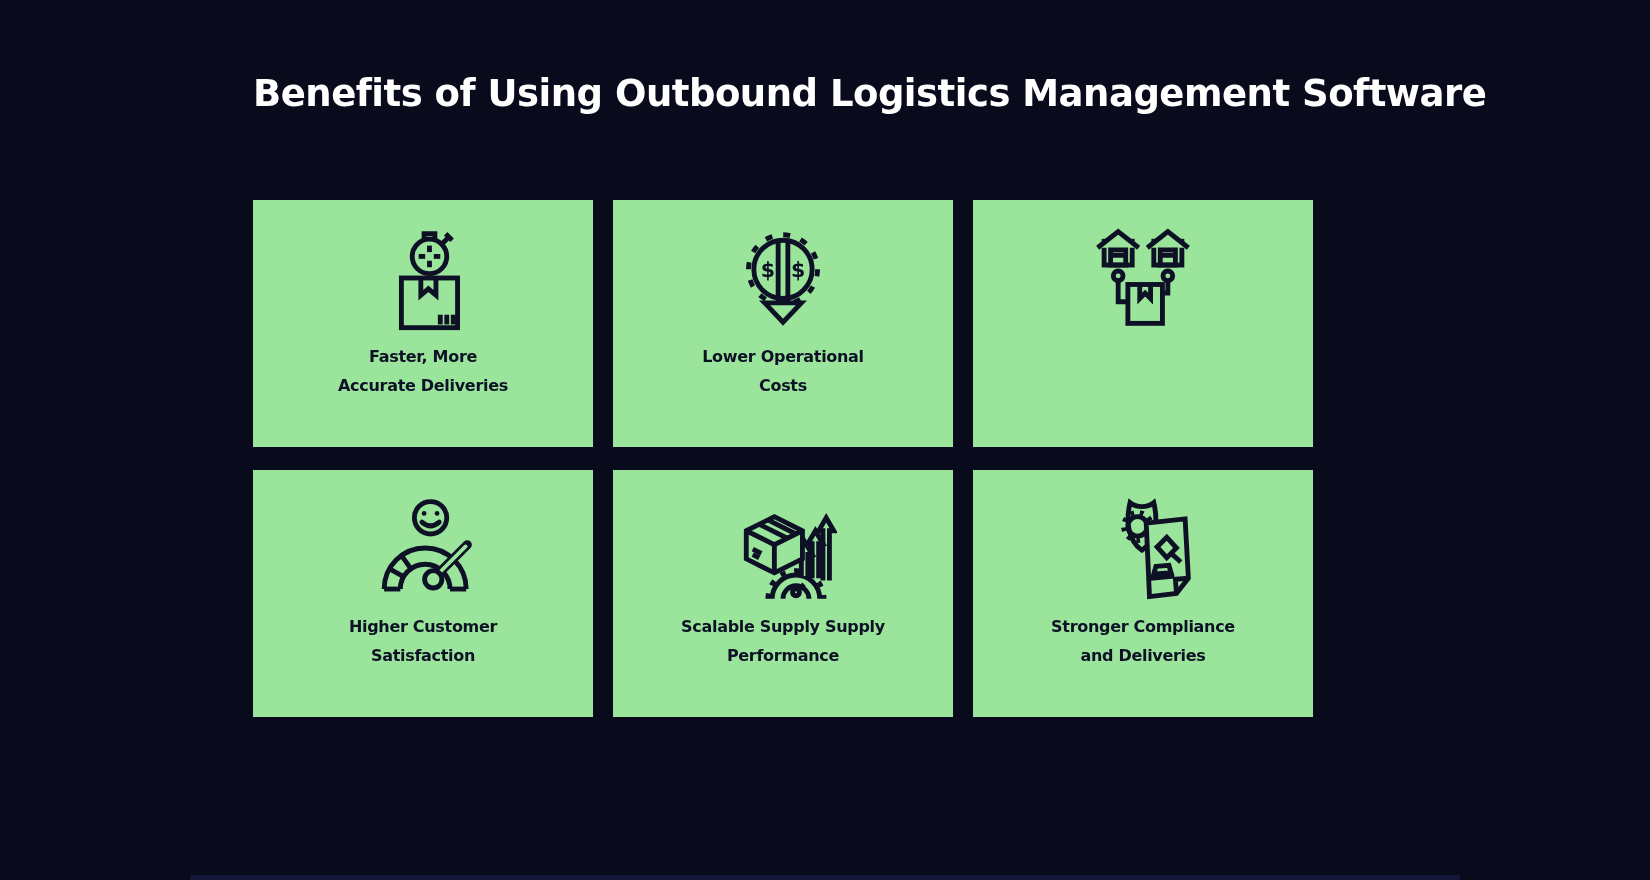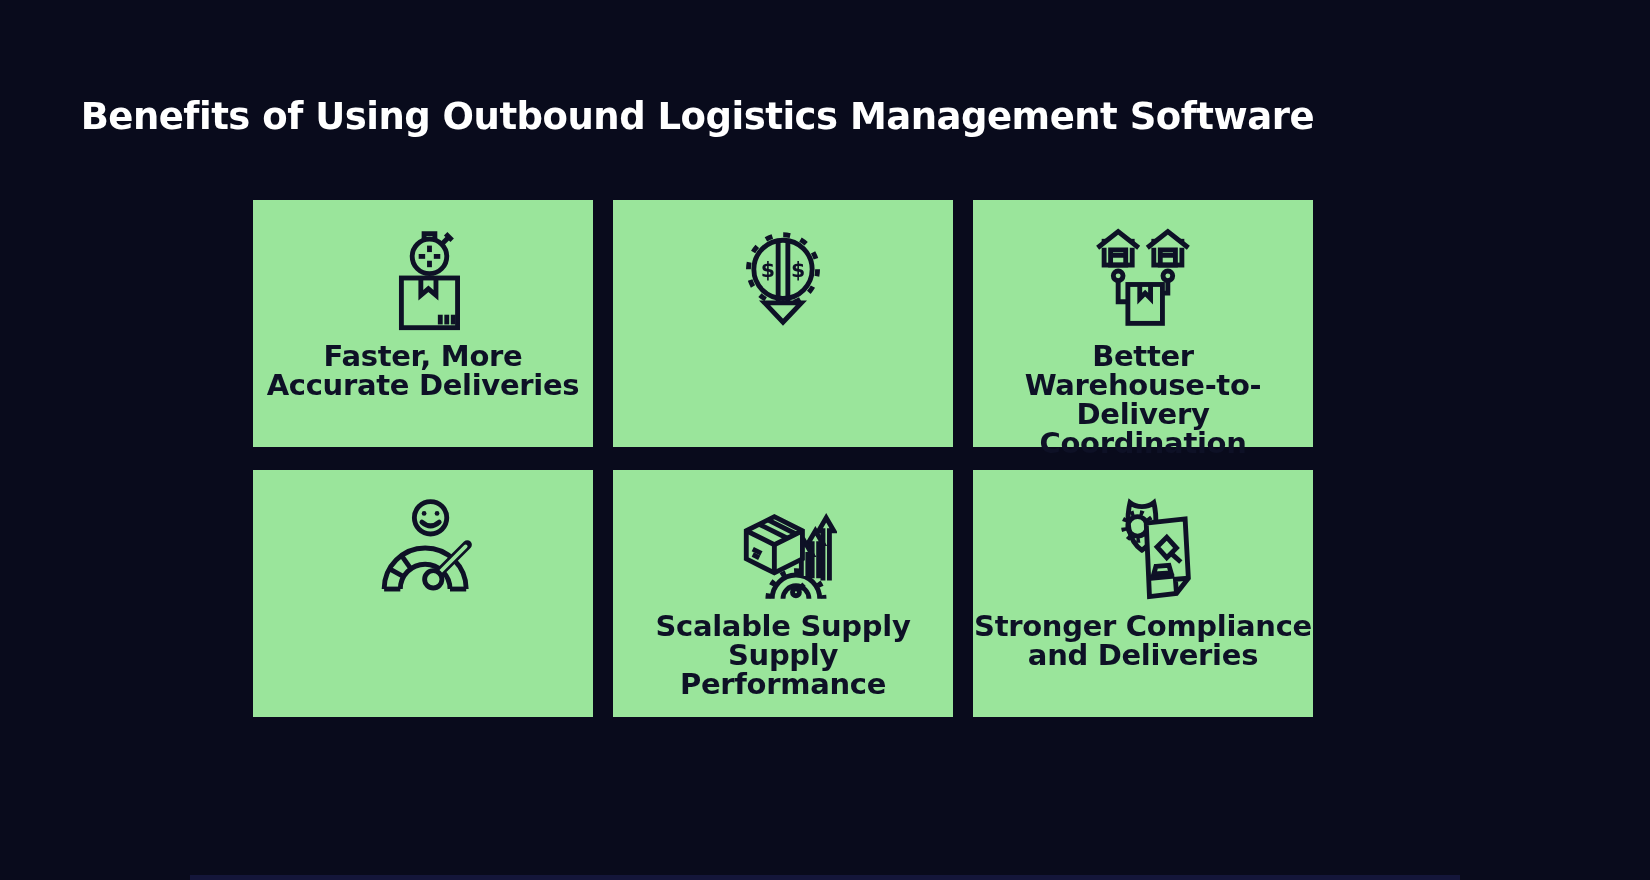--- a/index.html
+++ b/index.html
@@ -4,21 +4,21 @@
 <style>
   html, body { margin: 0; padding: 0; }
   body {
     width: 1650px; height: 880px;
     background: #090b1c;
     font-family: "DejaVu Sans", "Liberation Sans", sans-serif;
     overflow: hidden; position: relative;
   }
   .title-wrap {
     position: absolute; left: 253px; top: 72px; width: 1061px;
-    display: flex; justify-content: flex-end; margin-top: 23px;
+    display: flex; justify-content: flex-start;
   }
   .title {
     color: #ffffff; font-size: 37px; font-weight: 800;
     letter-spacing: -0.5px; white-space: nowrap;
   }
   .grid {
     position: absolute; left: 253px; top: 200px;
     display: grid;
     grid-template-columns: repeat(3, 340px);
     grid-template-rows: repeat(2, 247px);
@@ -26,21 +26,21 @@
   }
   .card {
     background: #9ae59b;
     display: flex; flex-direction: column; align-items: center;
     box-sizing: border-box; padding-top: 24px;
   }
   .icon-box { width: 108px; height: 108px; flex: none; }
   .icon-box svg { display: block; width: 108px; height: 108px; }
   .card-label {
     margin-top: 10px;
-    color: #0e1126; font-size: 29px; font-weight: 700;
+    color: #0e1126; font-size: 16px; font-weight: 700;
     line-height: 29px; letter-spacing: -0.3px;
     text-align: center; white-space: pre-line;
   }
   .stroked { fill: none; stroke: #0e1126; stroke-width: 4.5; stroke-miterlimit: 10; }
   .fillmask { fill: #9ae59b; stroke: #0e1126; stroke-width: 4.5; stroke-miterlimit: 10; }
   .soliddark { fill: #0e1126; stroke: none; }
   .bottom-line {
     position: absolute; left: 190px; bottom: 0; width: 1270px; height: 5px;
     background: #14163a;
   }
@@ -81,20 +81,22 @@
       <svg viewBox="0 0 100 100">
         <circle class="stroked" cx="50" cy="42" r="32" stroke-width="9" stroke-dasharray="6.5 10.25"></circle>
         <circle class="stroked" cx="50" cy="42" r="27"></circle>
         <line class="stroked" x1="45.5" y1="16" x2="45.5" y2="73"></line>
         <line class="stroked" x1="54.5" y1="16" x2="54.5" y2="73"></line>
         <text x="36" y="49" text-anchor="middle" font-size="19" font-weight="bold" font-family="DejaVu Sans, sans-serif" fill="#0e1126">$</text>
         <text x="64" y="49" text-anchor="middle" font-size="19" font-weight="bold" font-family="DejaVu Sans, sans-serif" fill="#0e1126">$</text>
         <path class="fillmask" d="M33,73 L67,73 L50,91 Z"></path>
       </svg>
     </div>
+    <div class="card-label">Lower Operational
+Costs</div>
   </div>
 
   <div class="card">
     <div class="icon-box">
       <svg viewBox="0 0 100 100">
         <rect class="stroked" x="14" y="16" width="26" height="22"></rect>
         <polyline class="fillmask" points="8,22 27,7 46,22"></polyline>
         <rect class="stroked" x="20" y="24" width="14" height="14"></rect>
         <line class="stroked" x1="20" y1="29" x2="34" y2="29"></line>
         <rect class="stroked" x="60" y="16" width="26" height="22"></rect>
@@ -102,43 +104,42 @@
         <rect class="stroked" x="66" y="24" width="14" height="14"></rect>
         <line class="stroked" x1="66" y1="29" x2="80" y2="29"></line>
         <polyline class="stroked" points="27,52 27,72 36,72"></polyline>
         <polyline class="stroked" points="73,52 73,64 68,64"></polyline>
         <circle class="fillmask" cx="27" cy="48" r="4.5"></circle>
         <circle class="fillmask" cx="73" cy="48" r="4.5"></circle>
         <rect class="fillmask" x="36" y="56" width="32" height="36"></rect>
         <polyline class="stroked" points="47,56 47,69 52,64 57,69 57,56"></polyline>
       </svg>
     </div>
-    <div class="card-label">Better
-Warehouse-to-Delivery
-Coordination</div>
   </div>
 
   <div class="card">
     <div class="icon-box">
       <svg viewBox="0 0 100 100">
         <circle class="stroked" cx="57" cy="22" r="15"></circle>
         <circle class="soliddark" cx="51" cy="18" r="2.2"></circle>
         <circle class="soliddark" cx="63" cy="18" r="2.2"></circle>
         <path class="stroked" d="M49,26 Q57,33 65,26" stroke-linecap="round"></path>
         <path class="stroked" d="M14,88 A38,38 0 0 1 90,88"></path>
         <path class="stroked" d="M29,88 A23,23 0 0 1 75,88"></path>
         <line class="stroked" x1="14" y1="88" x2="29" y2="88"></line>
         <line class="stroked" x1="75" y1="88" x2="90" y2="88"></line>
         <line class="stroked" x1="30.5" y1="57.5" x2="39" y2="69.5"></line>
         <line class="stroked" x1="19.5" y1="69.5" x2="32" y2="76.5"></line>
         <line x1="65" y1="73" x2="91" y2="47" stroke="#0e1126" stroke-width="8.5" stroke-linecap="round"></line>
         <line x1="66.5" y1="71.5" x2="89.5" y2="48.5" stroke="#9ae59b" stroke-width="3.5" stroke-linecap="round"></line>
         <circle class="fillmask" cx="59.5" cy="79" r="8"></circle>
       </svg>
     </div>
+    <div class="card-label">Higher Customer
+Satisfaction</div>
   </div>
 
   <div class="card">
     <div class="icon-box">
       <svg viewBox="0 0 100 100">
         <path class="stroked" d="M36,97 A26,26 0 0 1 88,97" stroke-width="8" stroke-dasharray="5 8"></path>
         <path class="stroked" d="M40,97 A22,22 0 0 1 84,97"></path>
         <path class="stroked" d="M50,97 A12,12 0 0 1 74,97"></path>
         <circle class="stroked" cx="62" cy="91" r="3.2" stroke-width="3.5"></circle>
         <line class="stroked" x1="64" y1="89" x2="69.5" y2="83.5" stroke-width="3.5"></line>

